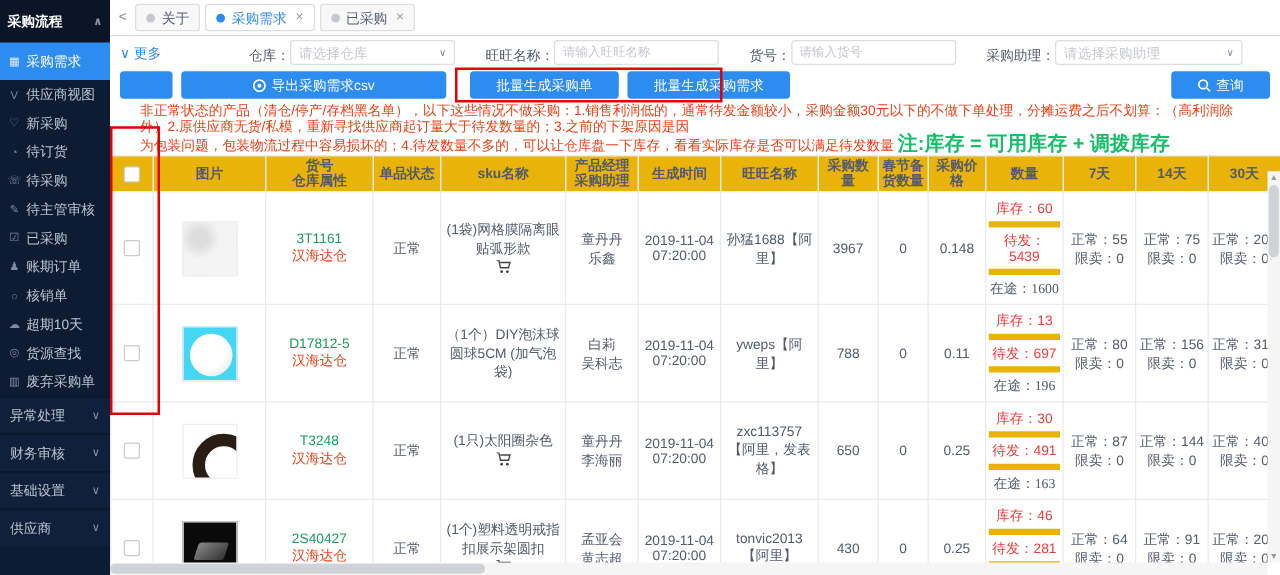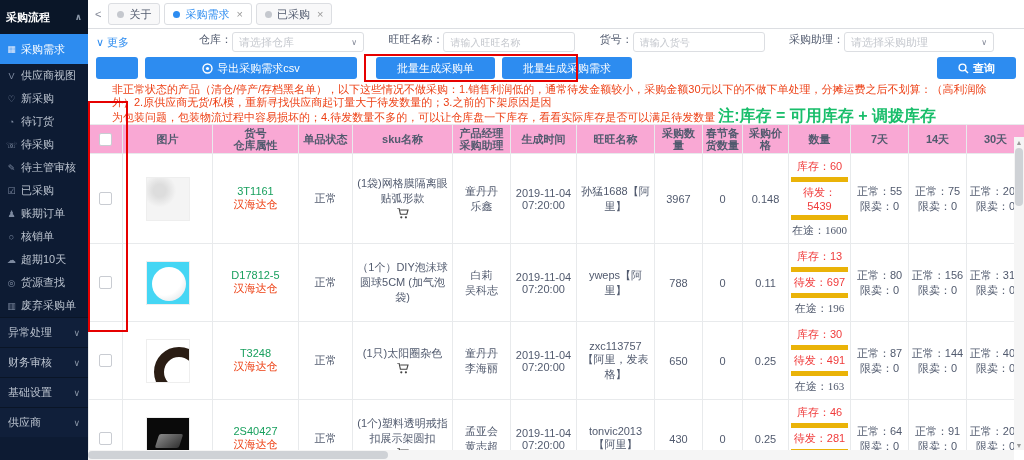--- a/index.html
+++ b/index.html
@@ -25,43 +25,43 @@
   .tab-nav { color:#808695; font-size:11px; padding:0 3px; cursor:pointer; }
   .tab { height:22px; border:1px solid #dcdee2; border-radius:3px; background:#f8f8f9; display:flex; align-items:center; padding:0 8px; gap:5px; font-size:11px; color:#515a6e; cursor:pointer; }
   .tab.active { background:#fff; color:#2d8cf0; }
   .dot { width:7px; height:7px; border-radius:50%; background:#c5c8ce; display:inline-block; }
   .dot.blue { background:#2d8cf0; }
   .tab .x { color:#999; font-size:11px; margin-left:2px; }
 
   .filterbar { height:24px; display:flex; align-items:center; padding:2px 30px 0 8px; gap:0; font-size:11px; color:#515a6e; }
   .more { color:#2d8cf0; cursor:pointer; display:flex; gap:3px; align-items:center; margin-right:70px; white-space:nowrap; }
   .ffields { flex:1; display:flex; justify-content:space-between; align-items:center; }
-  .ffield { display:flex; align-items:flex-start; white-space:nowrap; }
+  .ffield { display:flex; align-items:flex-end; white-space:nowrap; }
   .ffield input { width:132px; height:20px; border:1px solid #dcdee2; border-radius:3px; padding:0 6px; font-size:10px; color:#515a6e; outline:none; }
   .ffield input::placeholder { color:#c5c8ce; }
   .fselect { width:132px; height:20px; border:1px solid #dcdee2; border-radius:3px; padding:0 6px; display:flex; align-items:center; justify-content:space-between; color:#c5c8ce; cursor:pointer; background:#fff; }
   .fselect .chev { color:#808695; font-size:8px; }
   .fselect.wide { width:150px; }
 
   .toolbar { height:30px; display:flex; align-items:center; padding:0 8px; gap:7px; }
   .btn { background:#2d8cf0; color:#fff; border:none; border-radius:3px; height:22px; font-size:11px; padding:0 21px; display:flex; align-items:center; gap:4px; cursor:pointer; white-space:nowrap; }
   .btn svg { display:block; }
   .btn.eye { width:40px; justify-content:center; }
   .btn.export { min-width:212px; justify-content:center; }
   .btn.b1 { margin-left:12px; }
-  .btn.search { margin-left:auto;font-weight:bold; }
+  .btn.search { margin-left:auto; }
 
   .notice { padding:0 24px; font-size:11px; line-height:13px; color:#ed3f14; }
   .notice .note { color:#19be6b; font-weight:bold; font-size:16px; }
 
   
   .tablewrap { flex:1; overflow:hidden; position:relative; padding-right:10px; }
   table { width:100%; border-collapse:collapse; table-layout:fixed; font-size:11px; color:#515a6e; }
   th, td { border:1px solid #e8eaec; text-align:center; vertical-align:middle; padding:2px 2px; overflow:hidden; }
-  thead th { background:#f9a8d4; height:28px; font-weight:bold; line-height:12px; }
+  thead th { background:#eab308; height:28px; font-weight:bold; line-height:12px; }
   tbody td { height:48px; background:#fff; }
   .thumb { width:44px; height:44px; margin:0 auto; border:1px solid #eee; position:relative; overflow:hidden; }
   .t-marble { background:radial-gradient(circle at 30% 30%, #ddd 0 15%, #f4f4f4 40%), radial-gradient(circle at 70% 60%, #ccc 0 12%, #f2f2f2 45%); background-color:#f2f2f2; }
   .t-ballcyan { background:#45d6f4; }
   .t-ballcyan::after { content:""; position:absolute; left:5px; top:5px; width:34px; height:34px; border-radius:50%; background:radial-gradient(circle at 35% 30%, #ffffff 0 55%, #d8dde0 100%); }
   .t-ring { background:#fff; }
   .t-ring::after { content:""; position:absolute; left:7px; top:7px; width:30px; height:30px; border-radius:50%; border:10px solid #2a1d14; }
   .t-standdark { background:#0a0a0a; }
   .t-standdark::after { content:""; position:absolute; left:10px; top:16px; width:24px; height:14px; background:linear-gradient(135deg,#888,#333); transform:skewX(-18deg); border-radius:2px; }
   .code { color:#19a05e; }

